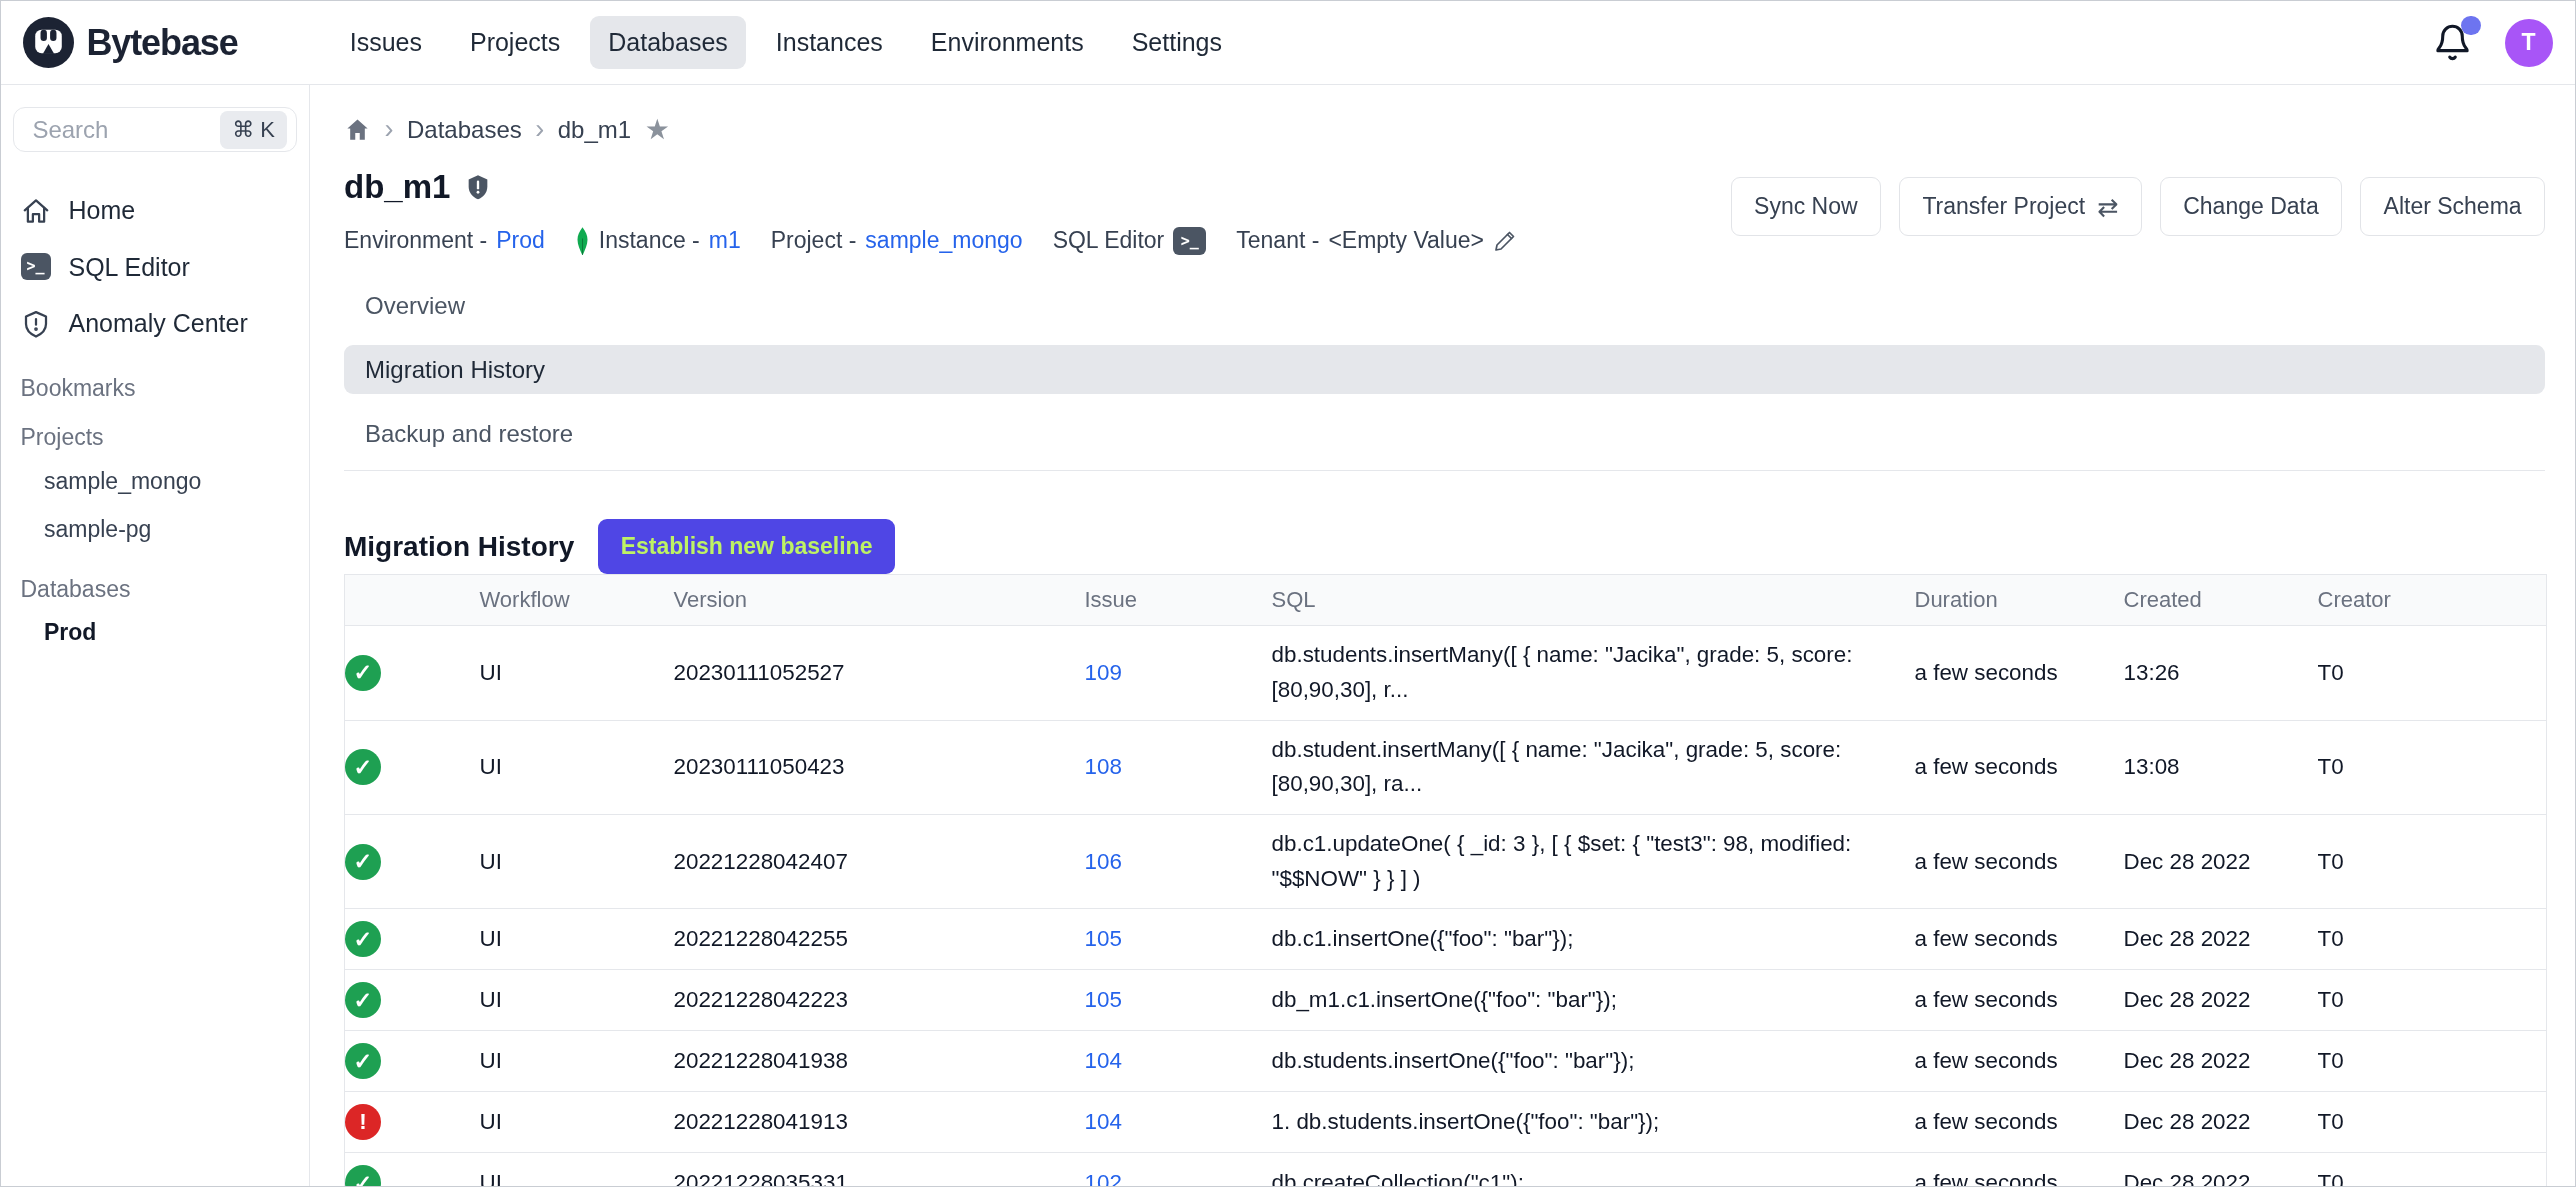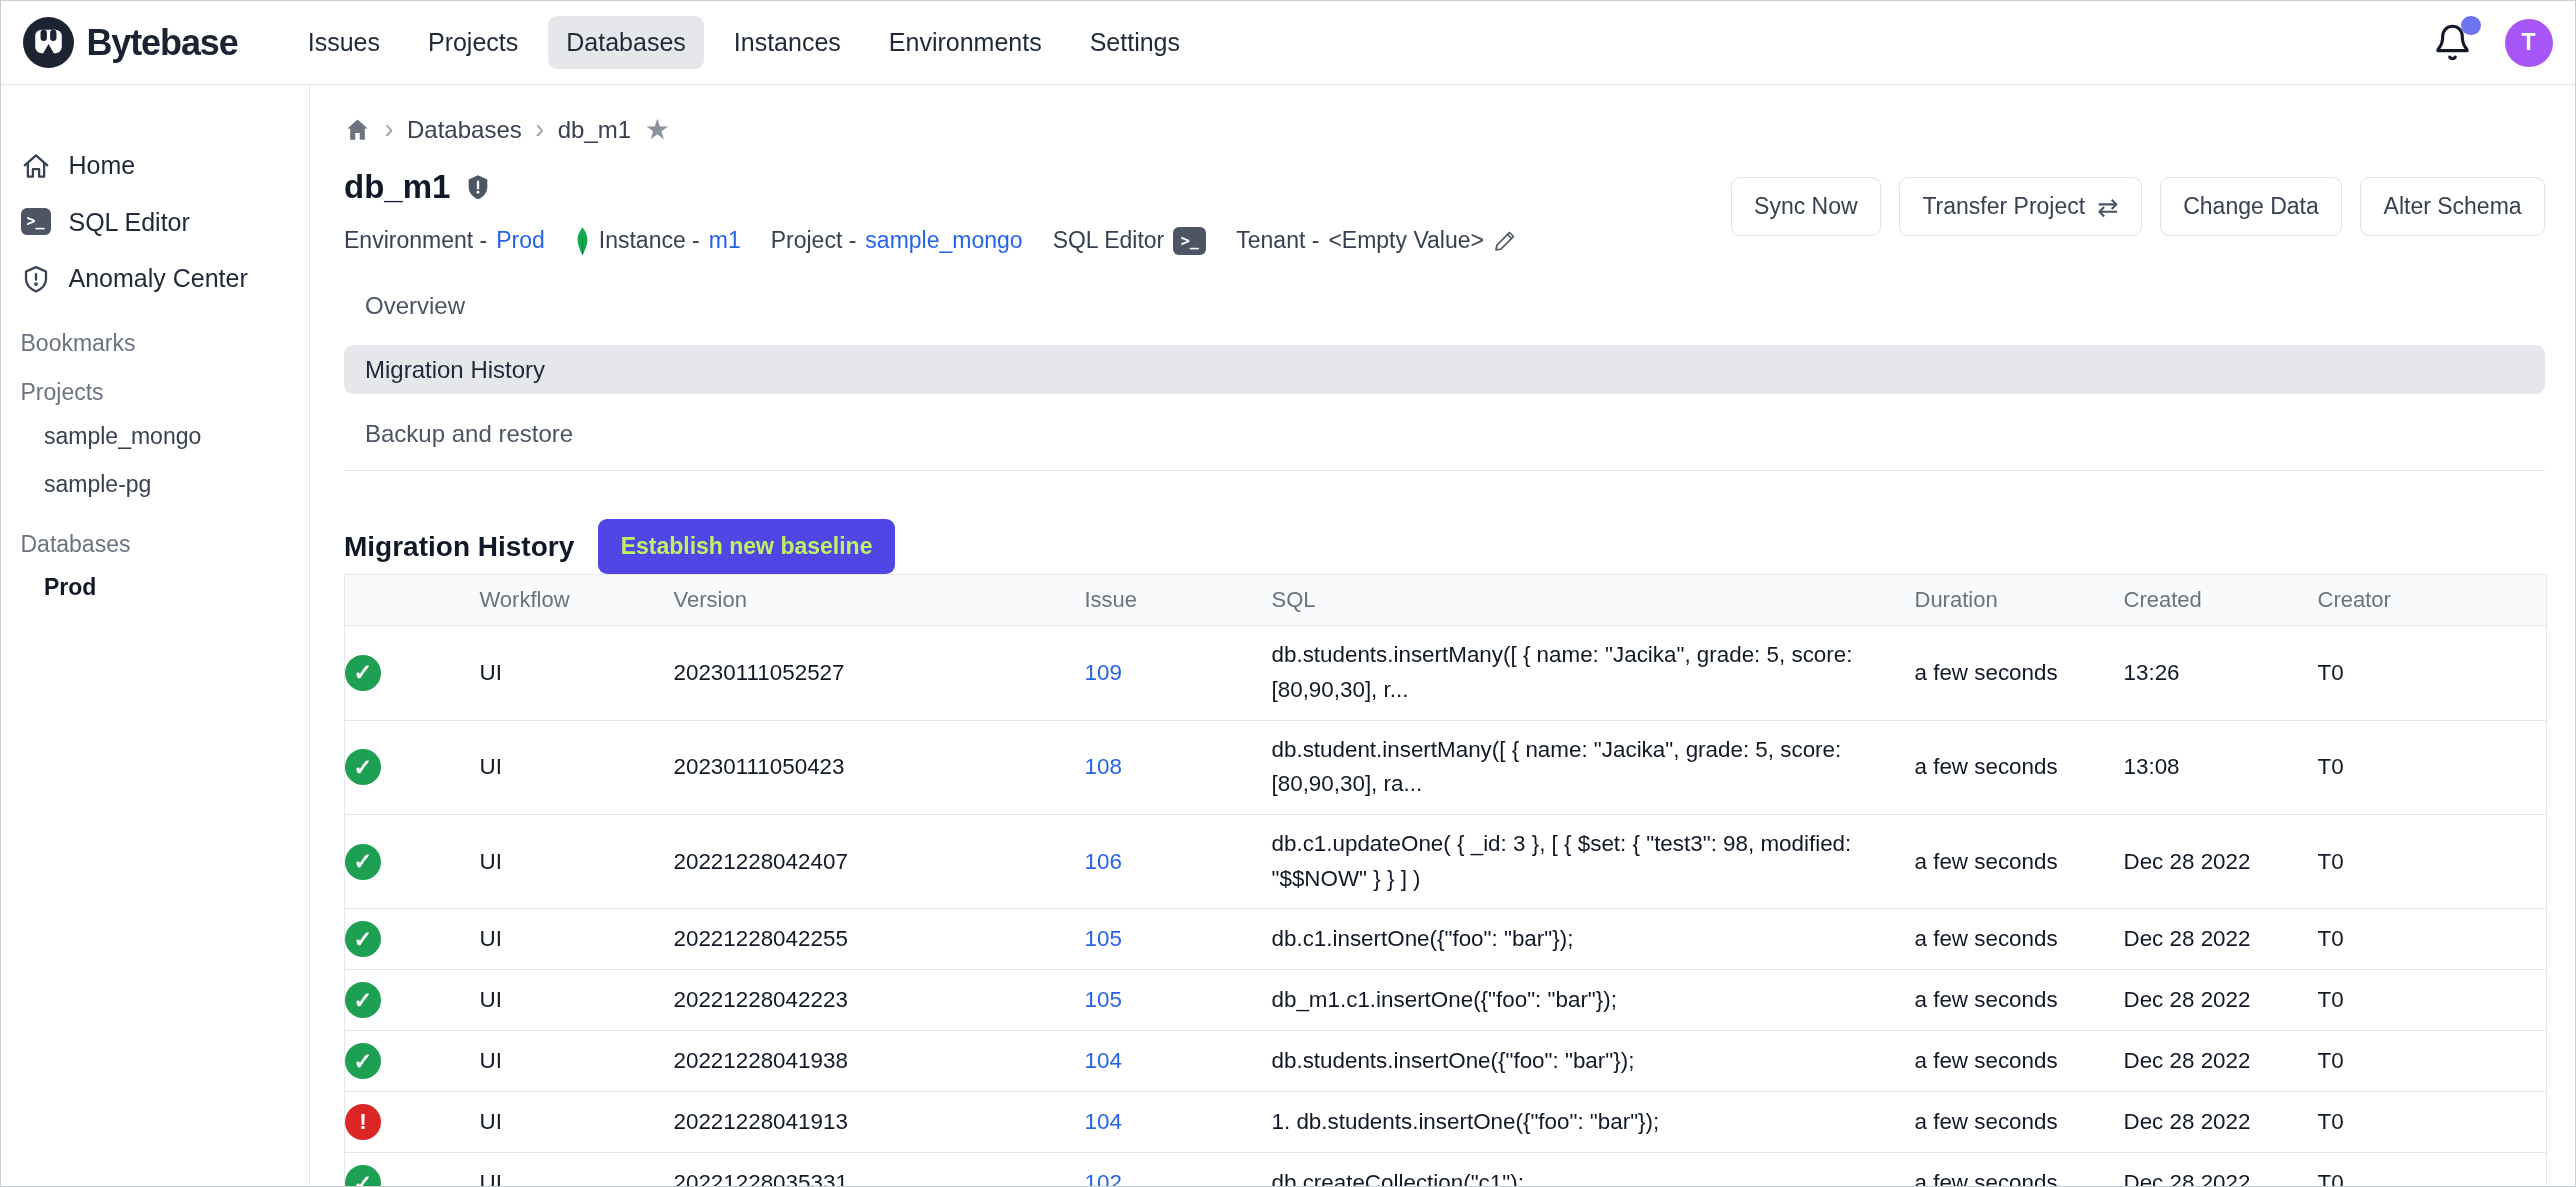--- a/index.html
+++ b/index.html
@@ -8,21 +8,21 @@
     width: 2576px; height: 1187px;
     font-family: "Liberation Sans", sans-serif;
     background:#ffffff; color:#111827;
     border:1.5px solid #c9cdd3;
     overflow:hidden;
   }
   .page { width:100%; height:100%; display:flex; flex-direction:column; }
 
   
   .topbar { height:84px; min-height:84px; border-bottom:0.7px solid #e5e7eb;
-    display:flex; align-items:center; padding:0 22.4px; background:#fff; }
+    display:flex; align-items:center; padding:0 22.4px; background:#fff;gap:42px; }
   .brand { display:flex; align-items:center; gap:12px; }
   .brand-name { font-size:36px; font-weight:800; color:#1c2333; letter-spacing:-1.1px; }
   .topnav { display:flex; align-items:center; gap:12px; margin-left:52px; }
   .topnav .nav-item { font-size:25px; color:#1f2937; padding:12px 18px; border-radius:9px; cursor:pointer; text-decoration:none; }
   .topnav .nav-item.active { background:#e5e7eb; }
   .topbar-right { margin-left:auto; display:flex; align-items:center; gap:33px; }
   .bell-wrap { position:relative; width:39px; height:39px; }
   .badge-dot { position:absolute; top:-7.5px; right:-9px; width:19.4px; height:19.4px; border-radius:50%; }
   .avatar { width:48px; height:48px; border-radius:50%; color:#fff; font-size:23px; font-weight:700;
     display:flex; align-items:center; justify-content:center; }
@@ -133,20 +133,24 @@
         </span>
         <span class="badge-dot" style="background:#6d74f0"></span>
       </div>
       <div class="avatar" style="background:#a855f7">T</div>
     </div>
   </header>
 
   <div class="body-row">
 
     <aside class="sidebar">
+      <div class="searchbox">
+        <input placeholder="Search" style="">
+        <span class="kbd">⌘ K</span>
+      </div>
 
       <div class="side-menu">
         <div class="side-item">
           <span>
             <svg width="30" height="30" viewBox="0 0 24 24" fill="none" stroke="#374151" stroke-width="1.8" stroke-linecap="round" stroke-linejoin="round">
               <path d="M3 11.5 L12 3.5 L21 11.5"></path>
                 <path d="M5.5 9.5 V20.5 H9.5 V14.5 H14.5 V20.5 H18.5 V9.5"></path>
             </svg>
           </span>
           <span>Home</span>

